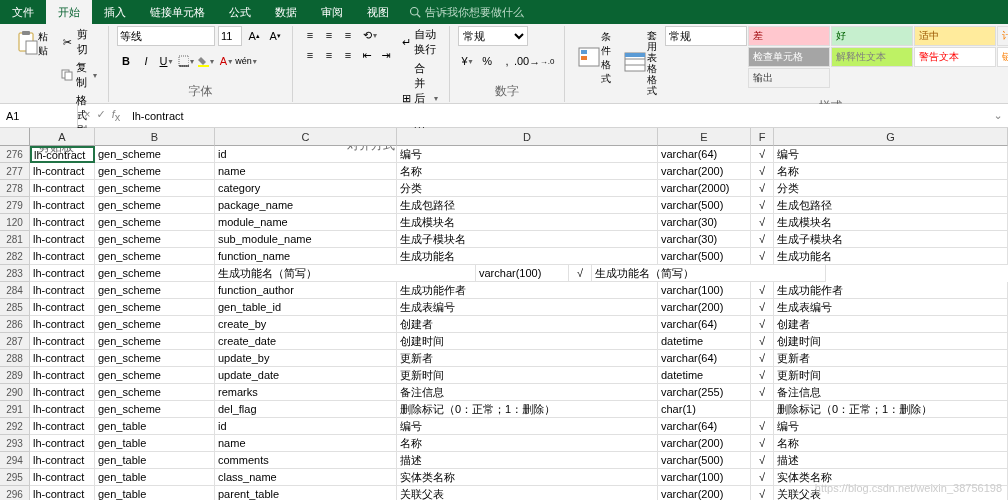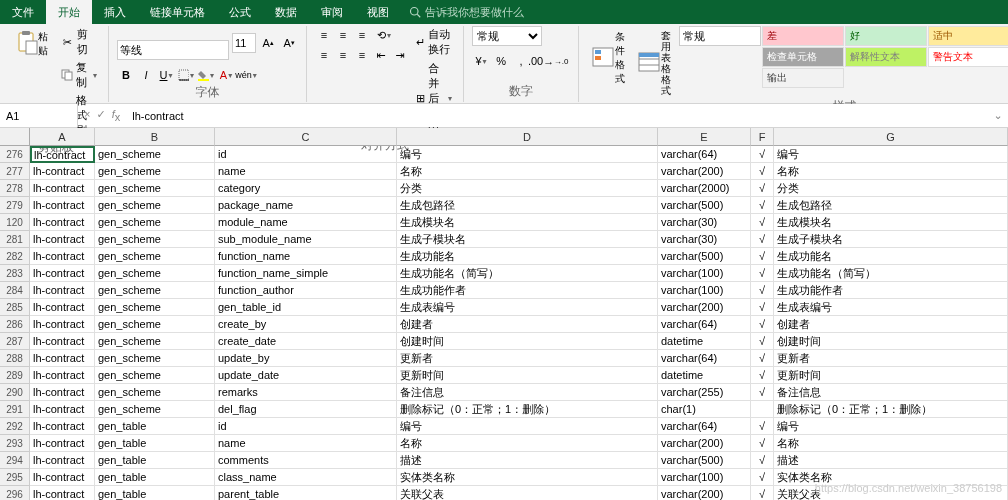--- a/index.html
+++ b/index.html
@@ -106,21 +106,21 @@
             <span>格式刷</span>
           </div>
       </div>
     </div>
     <div class="group-label">剪贴板</div>
   </div>
 
   <div class="group">
     <div class="group-body" style="flex-direction:column;gap:3px">
       <div class="fontrow">
-        <input class="fontsel" style="width: 112px; margin-top: 14px;" value="等线">
+        <input class="fontsel" style="width: 98px;" value="等线">
         <input class="fontsel" style="width: 24px;" value="11">
         <div class="ibtn">A<sup style="font-size:7px">▴</sup></div>
         <div class="ibtn">A<sup style="font-size:7px">▾</sup></div>
       </div>
       <div class="btns">
         <div class="ibtn">
             <b>B</b>
           </div>
         <div class="ibtn">
             <i>I</i>
@@ -339,21 +339,20 @@
         <div class="cell wC">function_name</div>
         <div class="cell wD">生成功能名</div>
         <div class="cell wE">varchar(500)</div>
         <div class="cell wF cF">√</div>
         <div class="cell wG">生成功能名</div>
       </div>
       <div class="row">
         <div class="rowhead">283</div>
         <div class="cell wA">lh-contract</div>
         <div class="cell wB">gen_scheme</div>
-        <div class="cell wC">function_name_simple</div>
         <div class="cell wD">生成功能名（简写）</div>
         <div class="cell wE">varchar(100)</div>
         <div class="cell wF cF">√</div>
         <div class="cell wG">生成功能名（简写）</div>
       </div>
       <div class="row">
         <div class="rowhead">284</div>
         <div class="cell wA">lh-contract</div>
         <div class="cell wB">gen_scheme</div>
         <div class="cell wC">function_author</div>

